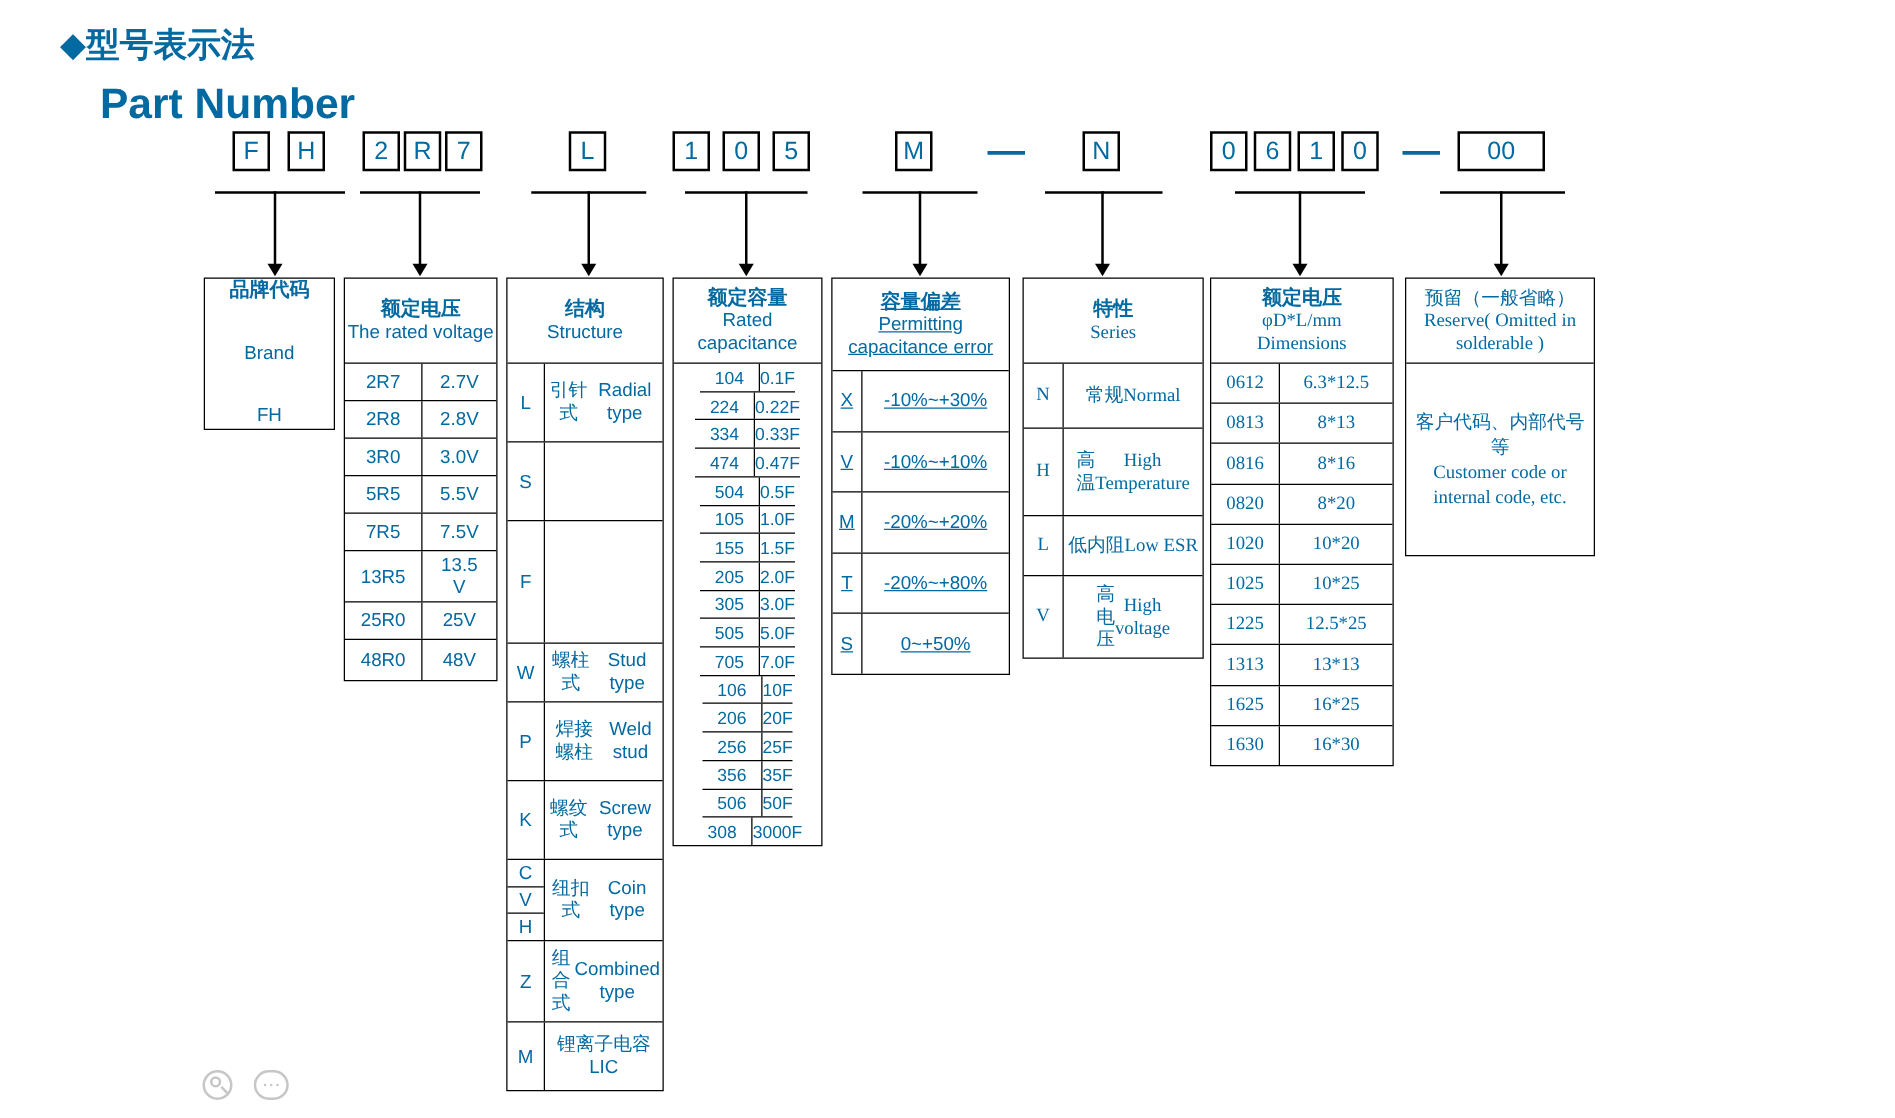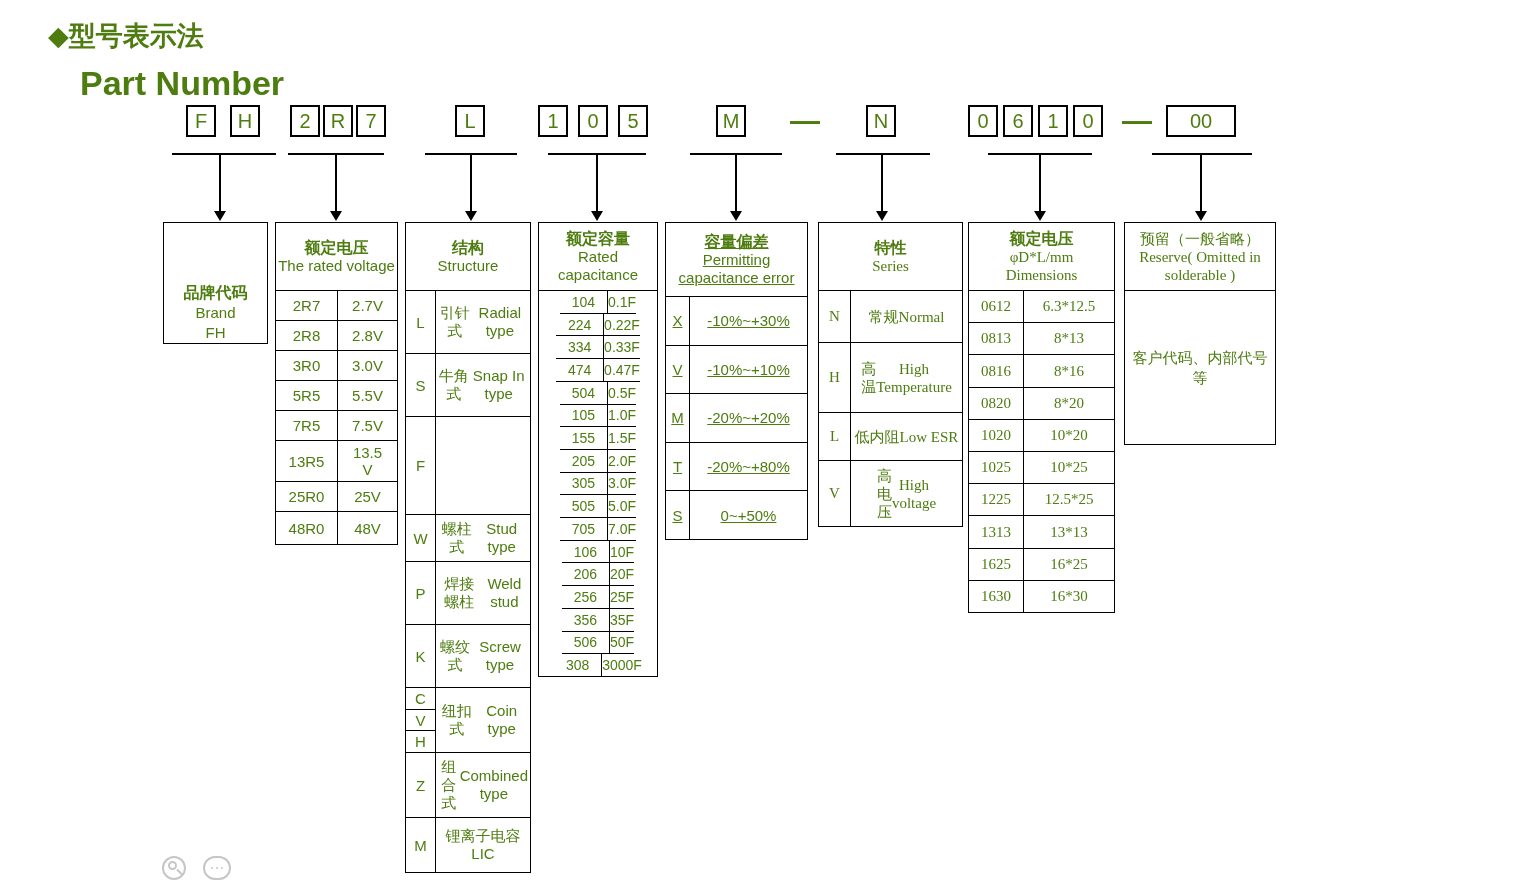--- a/index.html
+++ b/index.html
@@ -1,17 +1,17 @@
 <!DOCTYPE html>
 <html><head>
 <meta charset="utf-8">
 <style>
   * { margin:0; padding:0; box-sizing:border-box; }
   body { background:#fff; }
-  .canvas { position:relative; width:1516px; height:894px; background:#fff; color:#4d7c0f;
+  .canvas { position:relative; width:1516px; height:894px; background:#fff; color:#0369a1;
             font-family:"Liberation Sans","DejaVu Sans",sans-serif; font-size:15px; overflow:hidden; }
   .abs { position:absolute; }
   .title { font-size:27px; font-weight:bold; }
   .subtitle { font-size:34px; font-weight:bold; }
 
   
   .char-group { display:flex; }
   .char-box { width:30px; height:32px; border:2px solid #000; display:flex; align-items:center;
               justify-content:center; font-size:20px; background:#fff; }
   .char-box.wide { width:70px; }
@@ -35,21 +35,21 @@
   .grow { flex:1 1 auto !important; }
   .cell { display:flex; align-items:center; justify-content:center; text-align:center; }
   .cell.code { border-right:1px solid #000; flex:0 0 auto; }
   .cell.val { flex:1; }
   .cell.desc { flex:1; flex-direction:row; line-height:18px; padding:0 2px; overflow-wrap:break-word;
                word-wrap:break-word; min-width:0; }
   .code-stack { border-right:1px solid #000; display:flex; flex-direction:column; flex:0 0 auto; }
   .stack-cell { flex:1; display:flex; align-items:center; justify-content:center; border-bottom:1px solid #000; }
   .stack-cell:last-child { border-bottom:none; }
 
-  .tbl-brand { left:163px; top:222px; width:105px; height:122px; align-items:center; justify-content:flex-end;
+  .tbl-brand { left:163px; top:222px; width:105px; height:122px; align-items:center; justify-content:space-between;
                text-align:center; line-height:20px; }
   .tbl-voltage { left:275px; top:222px; width:123px; height:323px; }
   .tbl-voltage .code { width:62px; }
   .tbl-structure { left:405px; top:222px; width:126px; height:651px; }
   .tbl-structure .code, .tbl-structure .code-stack { width:30px; }
   .tbl-cap { left:538px; top:222px; width:120px; height:455px; }
   .tbl-cap .code { width:48px; }
   .tbl-cap .rows { font-size:14px;align-items:center; }
   .tbl-err { left:665px; top:222px; width:143px; height:318px;text-decoration:underline; }
   .tbl-err .code { width:24px; }
@@ -200,24 +200,20 @@
     <div class="rows">
       <div class="trow" style="height:63px">
           <div class="cell code">L</div>
           <div class="cell desc">
             <div>引针式</div>
             <div>Radial type</div>
           </div>
         </div>
       <div class="trow" style="height:63px">
           <div class="cell code">S</div>
-          <div class="cell desc">
-            <div>牛角式</div>
-            <div>Snap In type</div>
-          </div>
         </div>
       <div class="trow" style="height:98px">
           <div class="cell code">F</div>
         </div>
       <div class="trow" style="height:47px">
           <div class="cell code">W</div>
           <div class="cell desc">
             <div>螺柱式</div>
             <div>Stud type</div>
           </div>
@@ -457,20 +453,21 @@
     </div>
   </div>
 
   <div class="tbl tbl-reserve">
     <div class="reserve-top">
       <div>预留（一般省略）</div>
       <div>Reserve( Omitted in solderable )</div>
     </div>
     <div class="reserve-body">
       <div>客户代码、内部代号等</div>
+      <div>Customer code or internal code, etc.</div>
     </div>
   </div>
 
   <div class="abs icon-zoom" style="left:162px;top:856px">
     <span class="mag-glass"></span>
     <span class="mag-handle"></span>
   </div>
   <div class="abs icon-more" style="left:203px;top:856px">
     <span class="dot"></span>
     <span class="dot"></span>

